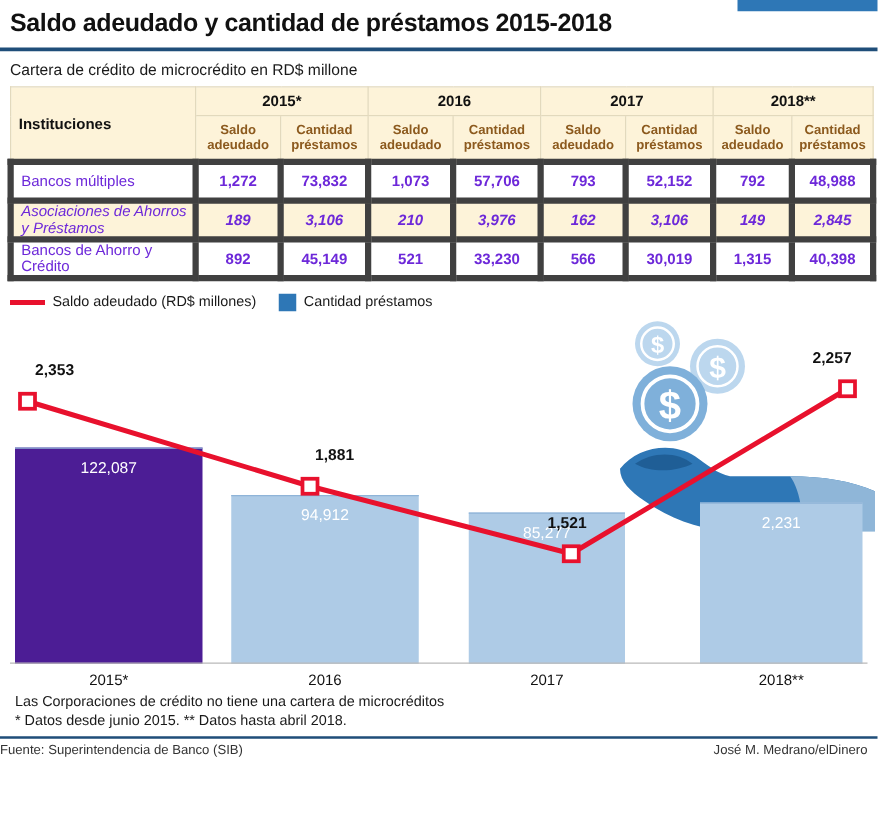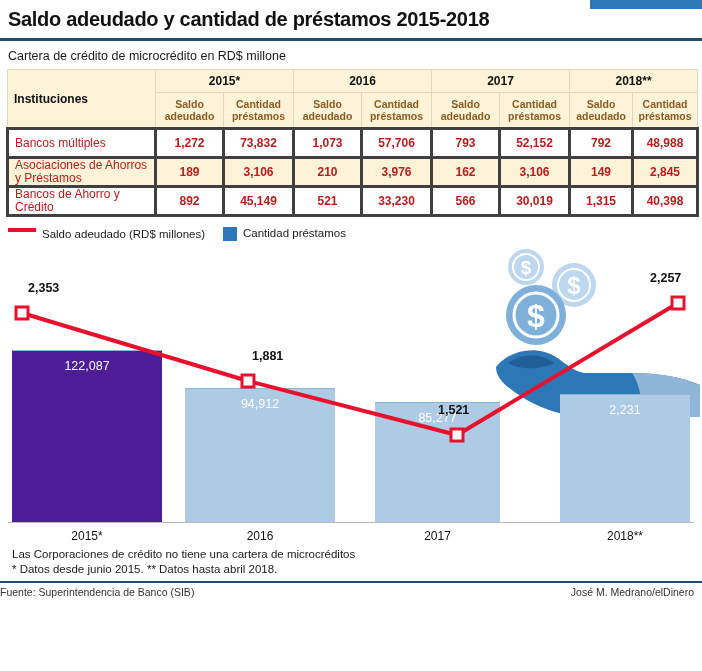--- a/index.html
+++ b/index.html
@@ -88,37 +88,37 @@
     border: 1px solid #e2d9bd;
     text-align: center;
     font-weight: bold;
     font-size: 10.5px;
     color: #8c5a1e;
     height: 34px;
     line-height: 12px;
     padding: 0 2px;
   }
   table.data tbody td {
-    border: 3px solid #404040;
+    border: 5px solid #404040;
     text-align: center;
     font-weight: bold;
     font-size: 12px;
     height: 26px;
-    color: #b91c1c;
+    color: #6d28d9;
   }
   table.data tbody td.label {
     text-align: left;
     padding-left: 6px;
     font-weight: normal;
     font-size: 12px;
     line-height: 13px;
   }
   tr.row-white td { background: #ffffff; }
   tr.row-tint td { background: #fdf3d9; }
-  tr.row-tall td { height: 34px; }
+  tr.row-tall td { height: 34px; font-style: italic; }
 
   
   .totales {
     margin-top: 10px;
     padding: 0 8px;
     position: relative;
   }
   .totales-bar {
     border-top: 3px solid #1f4e79;
     padding-top: 3px;
@@ -131,20 +131,21 @@
   }
   .legend {
     margin-top: 4px;
     display: flex;
     align-items: center;
     gap: 18px;
     font-size: 11.5px;
   }
   .legend .item {
     display: flex;
+    align-items: center;
     gap: 6px;
   }
   .legend .swatch-line {
     width: 28px;
     height: 4px;
     background: #e8112d;
     display: inline-block;
   }
   .legend .swatch-box {
     width: 14px;

